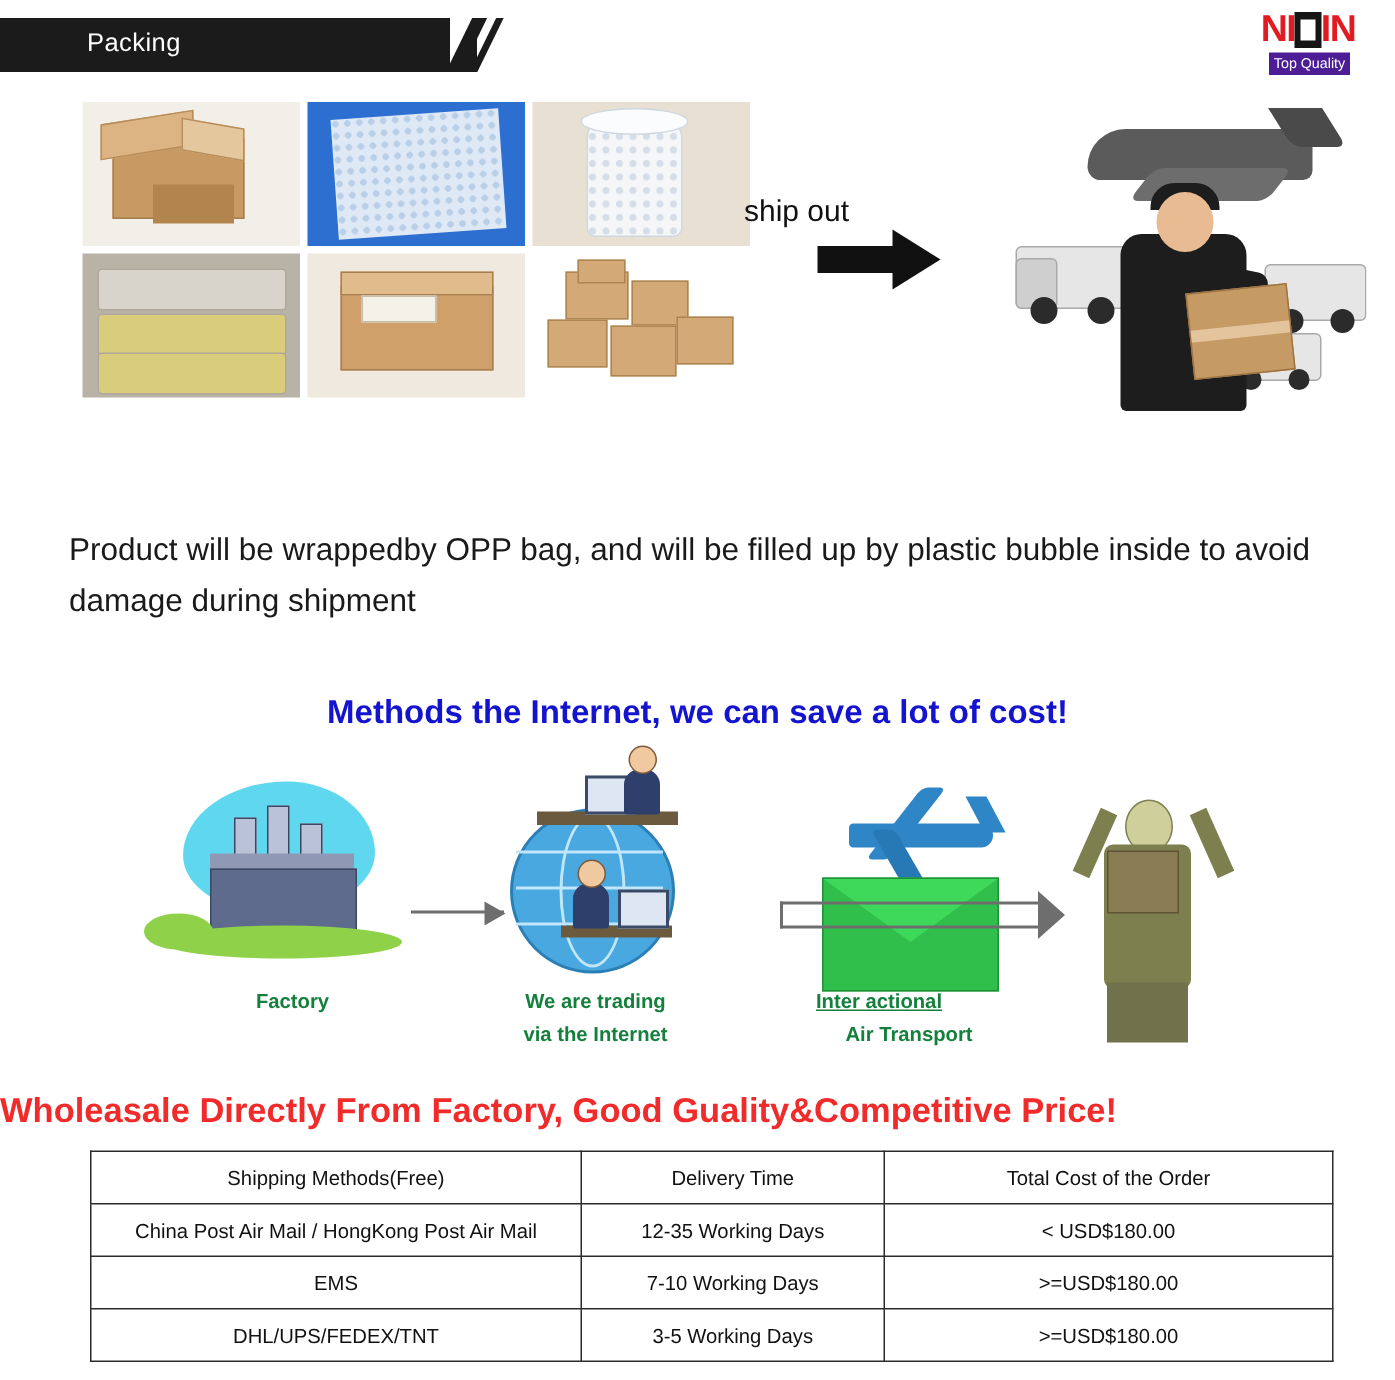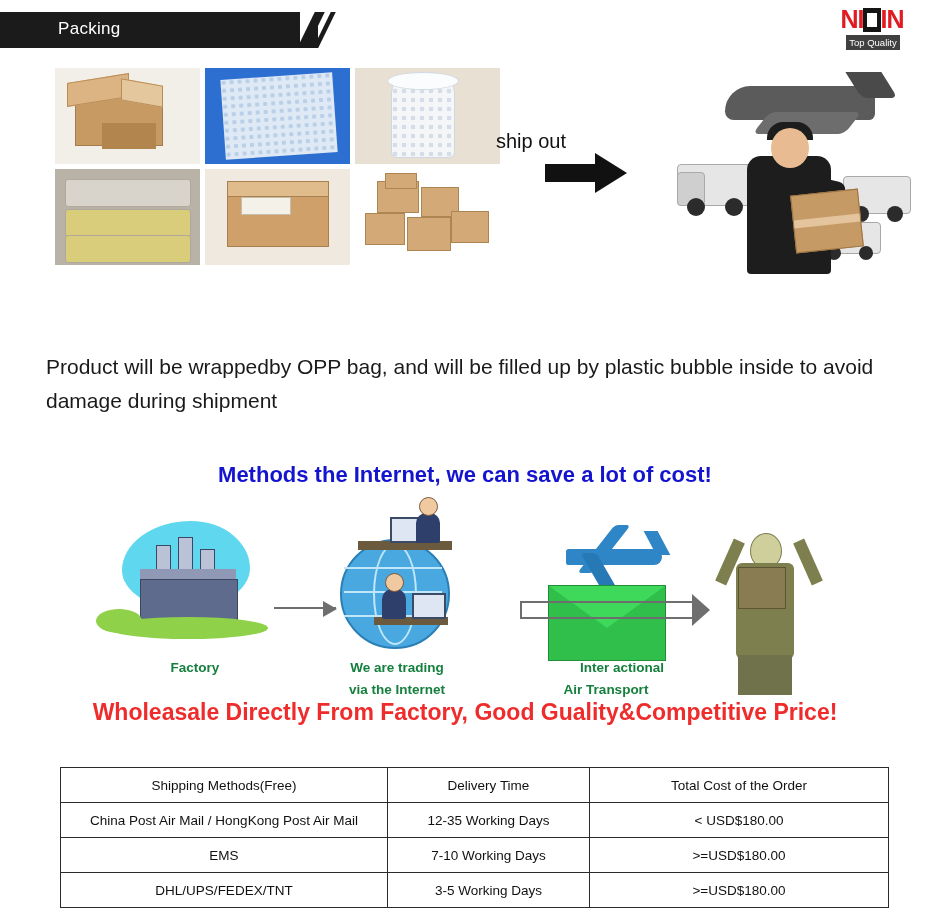--- a/index.html
+++ b/index.html
@@ -86,21 +86,21 @@
   .logo-blackbox-inner {
     position: absolute;
     left: 4px; top: 5px;
     width: 10px; height: 14px;
     background: #ffffff;
   }
   .logo-tag {
     position: absolute;
     left: 20px; top: 29px;
     width: 54px; height: 15px;
-    background: #404040;
+    background: #4c1d95;
     color: #ffffff;
     font-size: 9.5px;
     text-align: center;
     line-height: 15px;
   }
 
   
   .collage {
     position: absolute;
     left: 55px; top: 68px;
@@ -418,23 +418,23 @@
     text-align: center;
     font-size: 13.5px;
     font-weight: bold;
     color: #15803d;
     line-height: 22px;
   }
 
   
   .headline-red {
     position: absolute;
-    left: 0; top: 699px;
+    left: 0; top: 727px;
     width: 930px;
-    text-align: center;
+    text-align: left;
     font-weight: bold;
     font-size: 23px;
     color: #ef2b2b;
   }
 
   
   .ship-table {
     position: absolute;
     left: 60px; top: 767px;
     width: 813px;
@@ -595,21 +595,21 @@
   <div class="goods-man-arm" style="left:664px;top:34px;transform:rotate(24deg);"></div>
   <div class="goods-man-arm" style="left:742px;top:34px;transform:rotate(-24deg);"></div>
   <div class="goods-parcel"></div>
   <div class="goods-legs"></div>
 
   <div class="flow-label" style="left:70px;top:152px;width:130px;">Factory</div>
 
   <div class="flow-label" style="left:262px;top:152px;width:150px;">We are trading</div>
   <div class="flow-label" style="left:262px;top:174px;width:150px;">via the Internet</div>
 
-  <div class="flow-label" style="left:486px;top:152px;width:152px;">Inter actional</div>
+  <div class="flow-label" style="left:450px;top:152px;width:152px;text-decoration:underline;">Inter actional</div>
   <div class="flow-label" style="left:470px;top:174px;width:152px;">Air Transport</div>
 
 </div>
 
 <div class="headline-red">Wholeasale Directly From Factory, Good Guality&amp;Competitive Price!</div>
 
 <table class="ship-table">
   <tbody>
     <tr>
       <td class="col-a">Shipping Methods(Free)</td>

